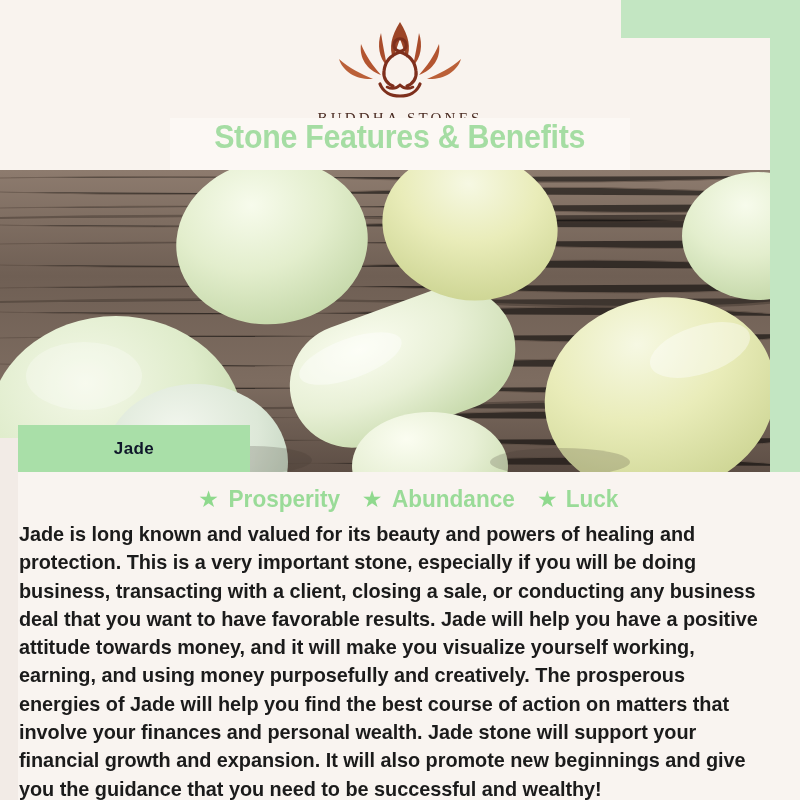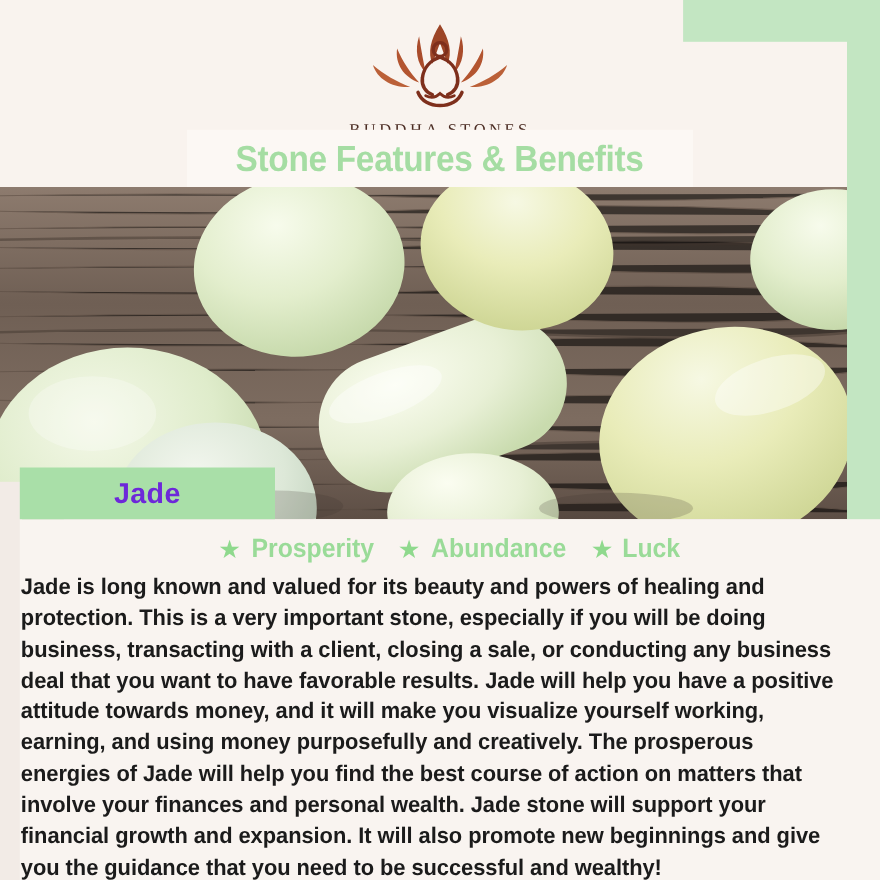--- a/index.html
+++ b/index.html
@@ -103,21 +103,20 @@
 
   
   .title-banner {
     position: absolute;
     top: 118px;
     left: 170px;
     width: 460px;
     height: 52px;
     background: #fcf8f4;
     display: flex;
-    align-items: center;
     justify-content: center;
     z-index: 5;
   }
   .title-text {
     font-family: "Liberation Sans Narrow", "Liberation Sans", sans-serif;
     font-weight: 700;
     font-size: 33px;
     letter-spacing: -0.3px;
     color: #a5dda3;
     transform: scaleX(0.92);
@@ -145,22 +144,22 @@
     height: 47px;
     background: #a9dfa8;
     display: flex;
     align-items: center;
     justify-content: center;
     z-index: 6;
   }
   .jade-label {
     font-family: "Liberation Sans", sans-serif;
     font-weight: 700;
-    font-size: 26px;
-    color: #6d28d9;
+    font-size: 17px;
+    color: #0f172a;
     letter-spacing: 0.4px;
   }
 
   
   .content {
     position: absolute;
     top: 472px;
     left: 18px;
     width: 782px;
     height: 328px;

